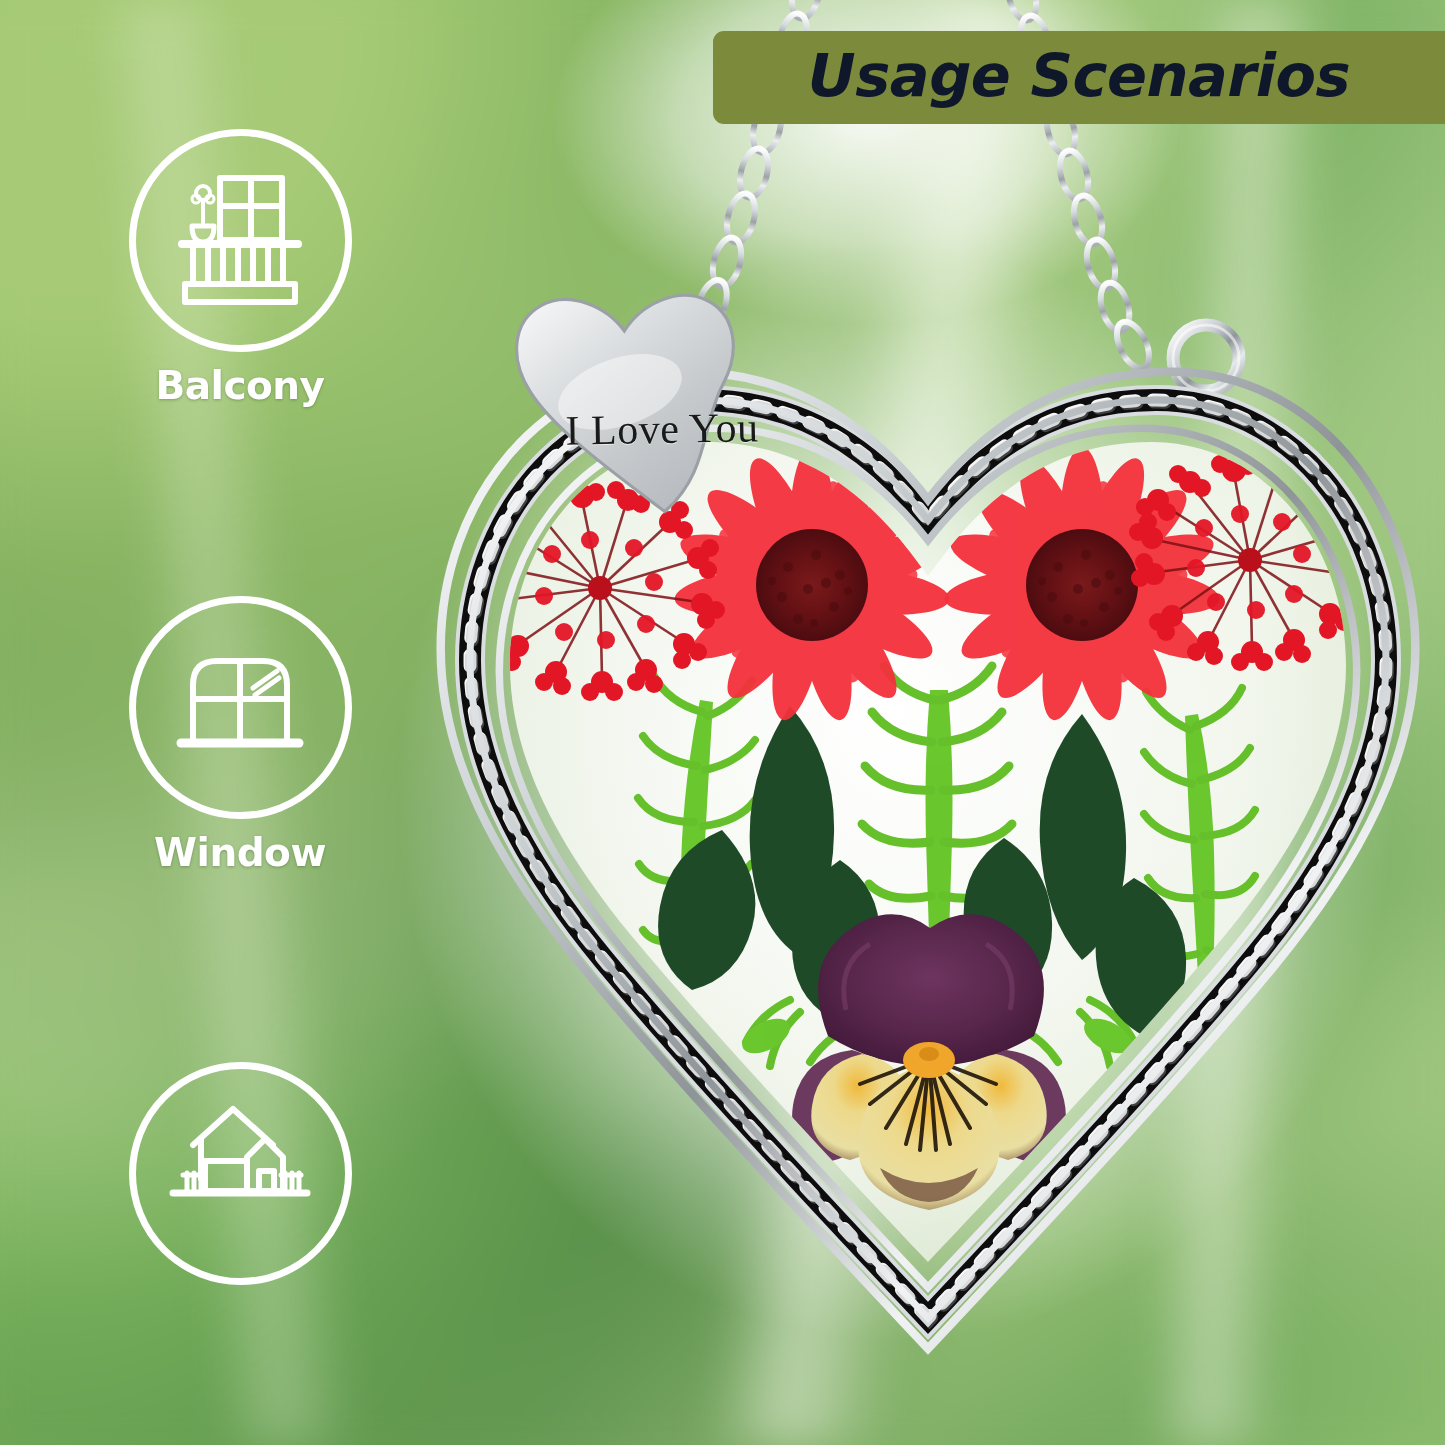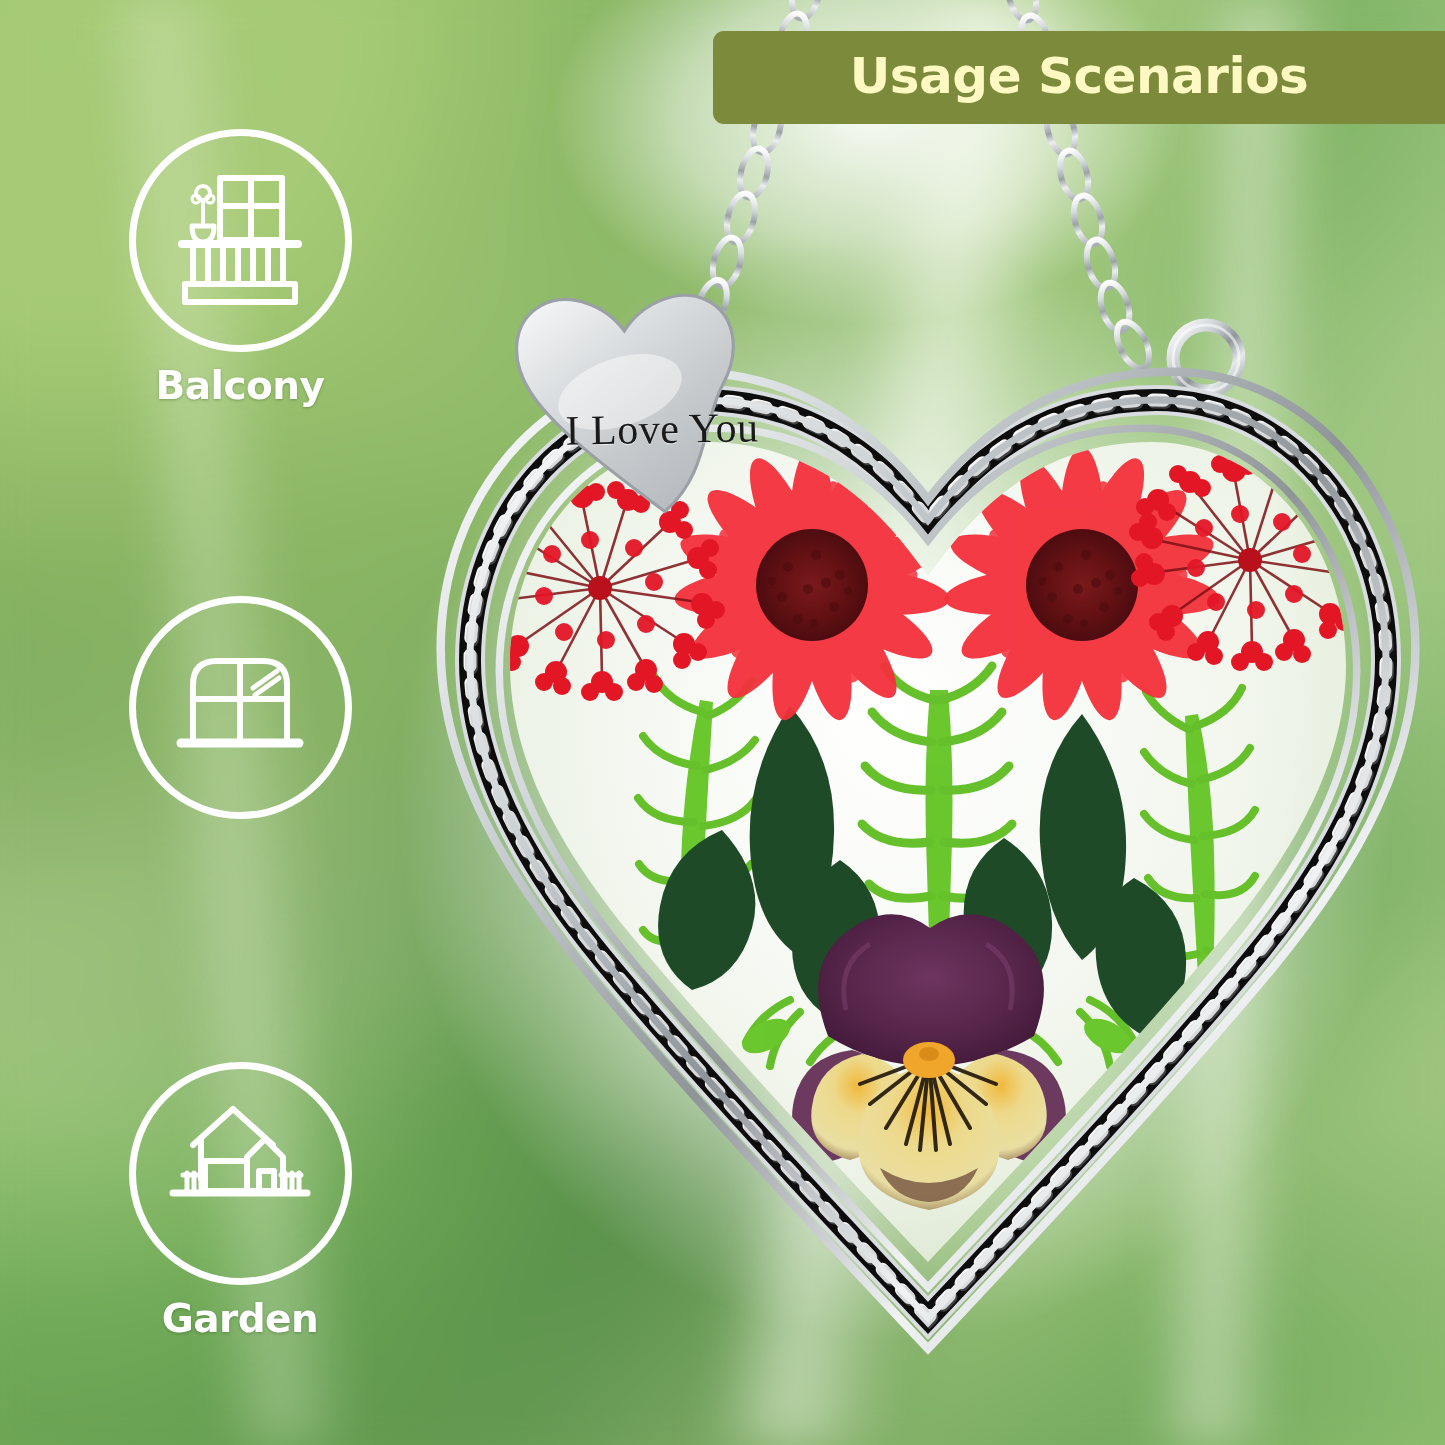--- a/index.html
+++ b/index.html
@@ -64,23 +64,24 @@
   
   #banner {
     position:absolute;
     left:713px; top:31px; width:732px; height:93px;
     background:#7c8a3c;
     border-radius:11px 0 0 11px;
     display:flex; align-items:center; justify-content:center;
     z-index:40;
   }
   #banner .btxt {
-    color:#fef9c3;
-    font-size:50px;
+    color:#0f172a;
+    font-size:59px;
     font-weight:bold;
+    font-style:italic;
     letter-spacing:-0.5px;
     white-space:nowrap;
     font-family:"DejaVu Sans", sans-serif;
     line-height:1;
     padding-bottom:4px;
   }
 
   
   .feature { position:absolute; left:104px; width:272px; text-align:center; z-index:30; }
   #feat-balcony { top:129px; }
@@ -780,20 +781,21 @@
       <path d="M28 108 V52 q0 -24 24 -24 H98 q24 0 24 24 V108"></path>
       <line x1="75" y1="28" x2="75" y2="108"></line>
       <line x1="30" y1="66" x2="120" y2="66"></line>
 
       <line x1="16" y1="110" x2="134" y2="110" stroke-width="9"></line>
 
       <line x1="88" y1="55" x2="112" y2="38" stroke-width="5"></line>
       <line x1="90" y1="62" x2="114" y2="45" stroke-width="5"></line>
     </svg>
   </div>
+  <div class="feat-label">Window</div>
 </div>
 
 <div class="feature" id="feat-garden">
   <div class="feat-circle">
     <svg width="158" height="158" viewBox="0 0 158 158" fill="none" stroke="#ffffff" stroke-width="6" stroke-linejoin="round" stroke-linecap="round">
 
       <path d="M32 50 L72 14 L112 50"></path>
       <line x1="40" y1="44" x2="40" y2="84"></line>
 
       <rect x="44" y="66" width="42" height="30"></rect>
@@ -808,14 +810,13 @@
           <line x1="40" y1="78" x2="40" y2="96"></line>
         <line x1="120" y1="80" x2="140" y2="80"></line>
         <line x1="124" y1="78" x2="124" y2="96"></line>
           <line x1="131" y1="78" x2="131" y2="96"></line>
           <line x1="138" y1="78" x2="138" y2="96"></line>
       </g>
 
       <line x1="12" y1="98" x2="146" y2="98" stroke-width="7"></line>
     </svg>
   </div>
-  <div class="feat-label">Garden</div>
 </div>
 
 </body></html>

